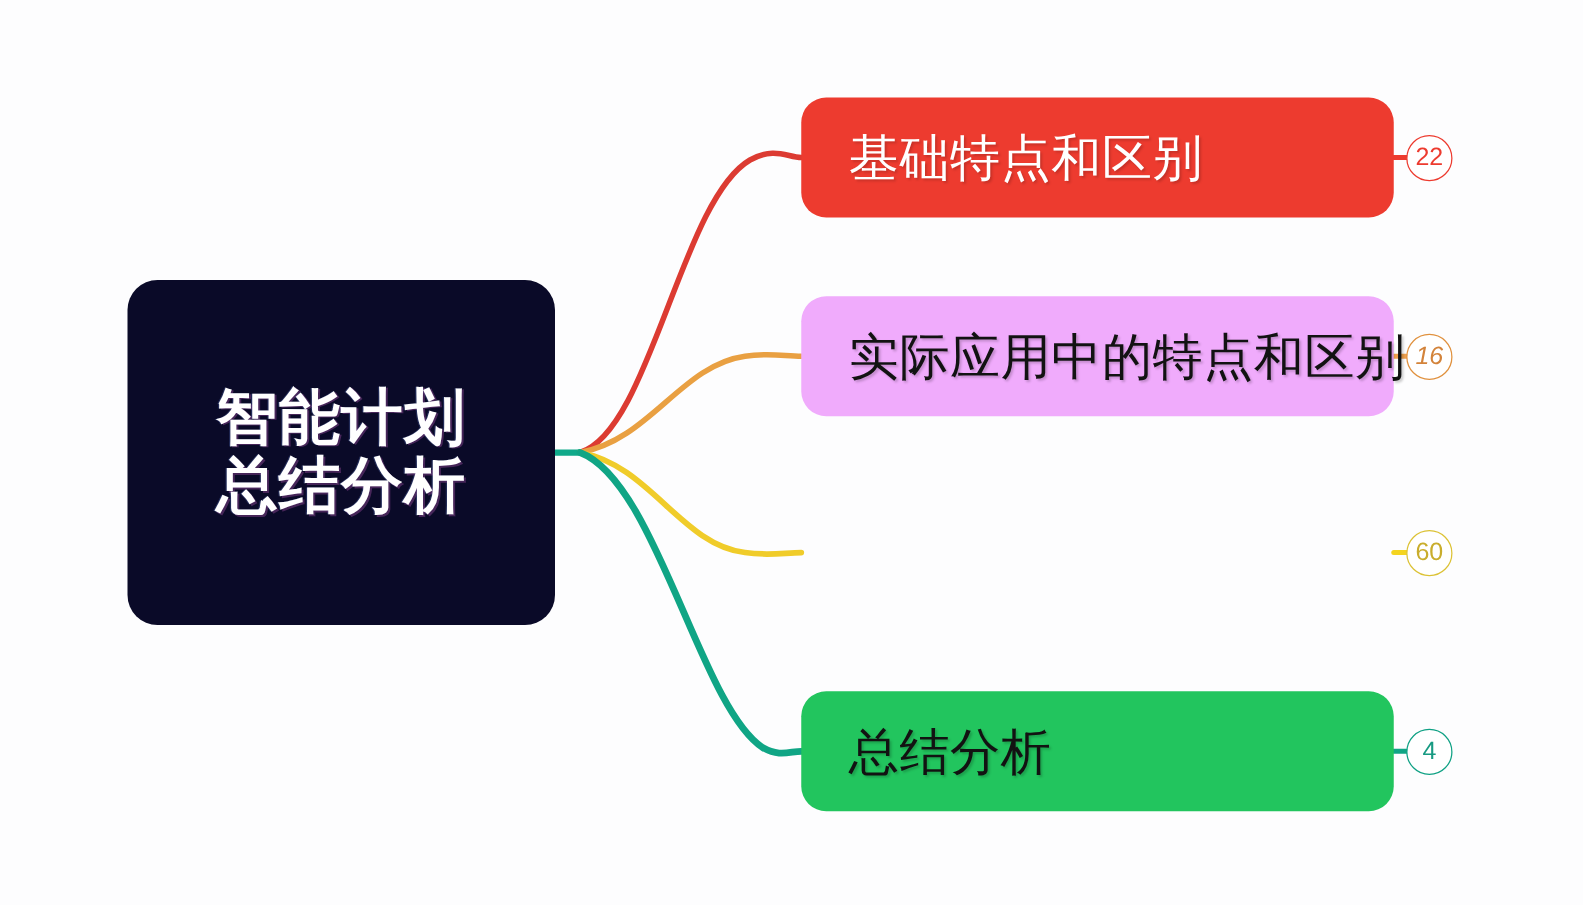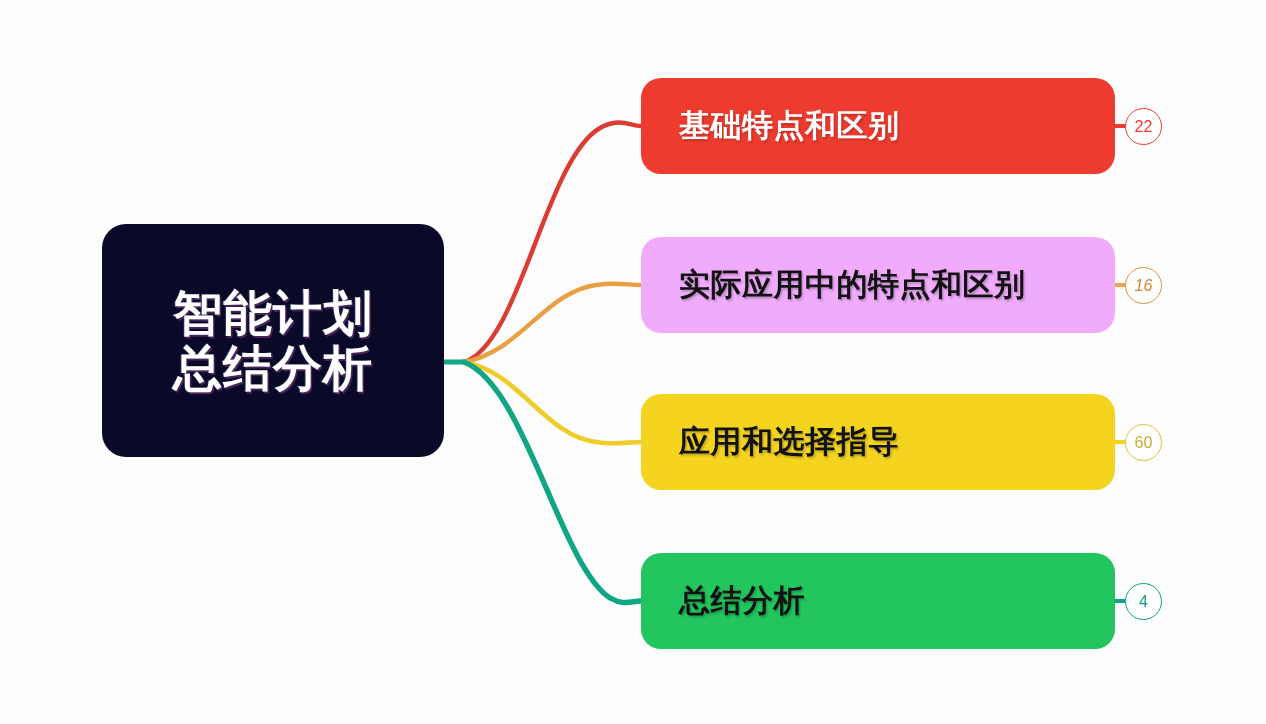--- a/index.html
+++ b/index.html
@@ -28,21 +28,21 @@
     height: 724px;
     pointer-events: none;
   }
 
   
   #root-node {
     position: absolute;
     left: 102px;
     top: 224px;
     width: 342px;
-    height: 233px;
+    height: 276px;
     background: #0a0a28;
     border-radius: 24px;
     display: flex;
     flex-direction: column;
     align-items: center;
     justify-content: center;
     box-sizing: border-box;
     padding: 6px 10px;
   }
   .root-line {
@@ -64,22 +64,22 @@
     left: 641px;
     width: 474px;
     height: 96px;
     border-radius: 20px;
     display: flex;
     align-items: center;
     box-sizing: border-box;
     padding: 0 0 0 38px;
   }
   .branch-label {
-    font-size: 31px;
-    font-weight: bold;
+    font-size: 40px;
+    font-weight: normal;
     letter-spacing: 0.5px;
     white-space: nowrap;
   }
   .branch-label.light {
     color: #ffffff;
     text-shadow: 1.5px 1.5px 2px rgba(0,0,0,0.17);
   }
   .branch-label.dark {
     color: #121212;
     text-shadow: 1.5px 1.5px 2px rgba(0,0,0,0.20);
@@ -90,21 +90,21 @@
     position: absolute;
     left: 1125px;
     width: 37px;
     height: 37px;
     border-radius: 50%;
     background: #ffffff;
     border: 1.6px solid #cccccc;
     display: flex;
     align-items: center;
     justify-content: center;
-    font-size: 16px;
+    font-size: 20px;
     font-weight: normal;
     box-sizing: border-box;
   }
 </style>
 </head>
 <body>
 
 <div id="canvas">
 
   <svg id="connectors" viewBox="0 0 1266 724" xmlns="http://www.w3.org/2000/svg">
@@ -137,23 +137,20 @@
     <span>22</span>
   </div>
 
   <div class="branch" style="top:237px; background:#f0abfc;">
     <span class="branch-label dark">实际应用中的特点和区别</span>
   </div>
   <div class="badge" style="top:267px; border-color:#e0913e; color:#d3833a;font-style:italic;">
     <span>16</span>
   </div>
 
-  <div class="branch" style="top:394px; background:#f4d41f;">
-    <span class="branch-label dark">应用和选择指导</span>
-  </div>
   <div class="badge" style="top:424px; border-color:#dcc235; color:#c9ad2c;">
     <span>60</span>
   </div>
 
   <div class="branch" style="top:553px; background:#22c55e;">
     <span class="branch-label dark">总结分析</span>
   </div>
   <div class="badge" style="top:583px; border-color:#0fa184; color:#179a82;">
     <span>4</span>
   </div>

